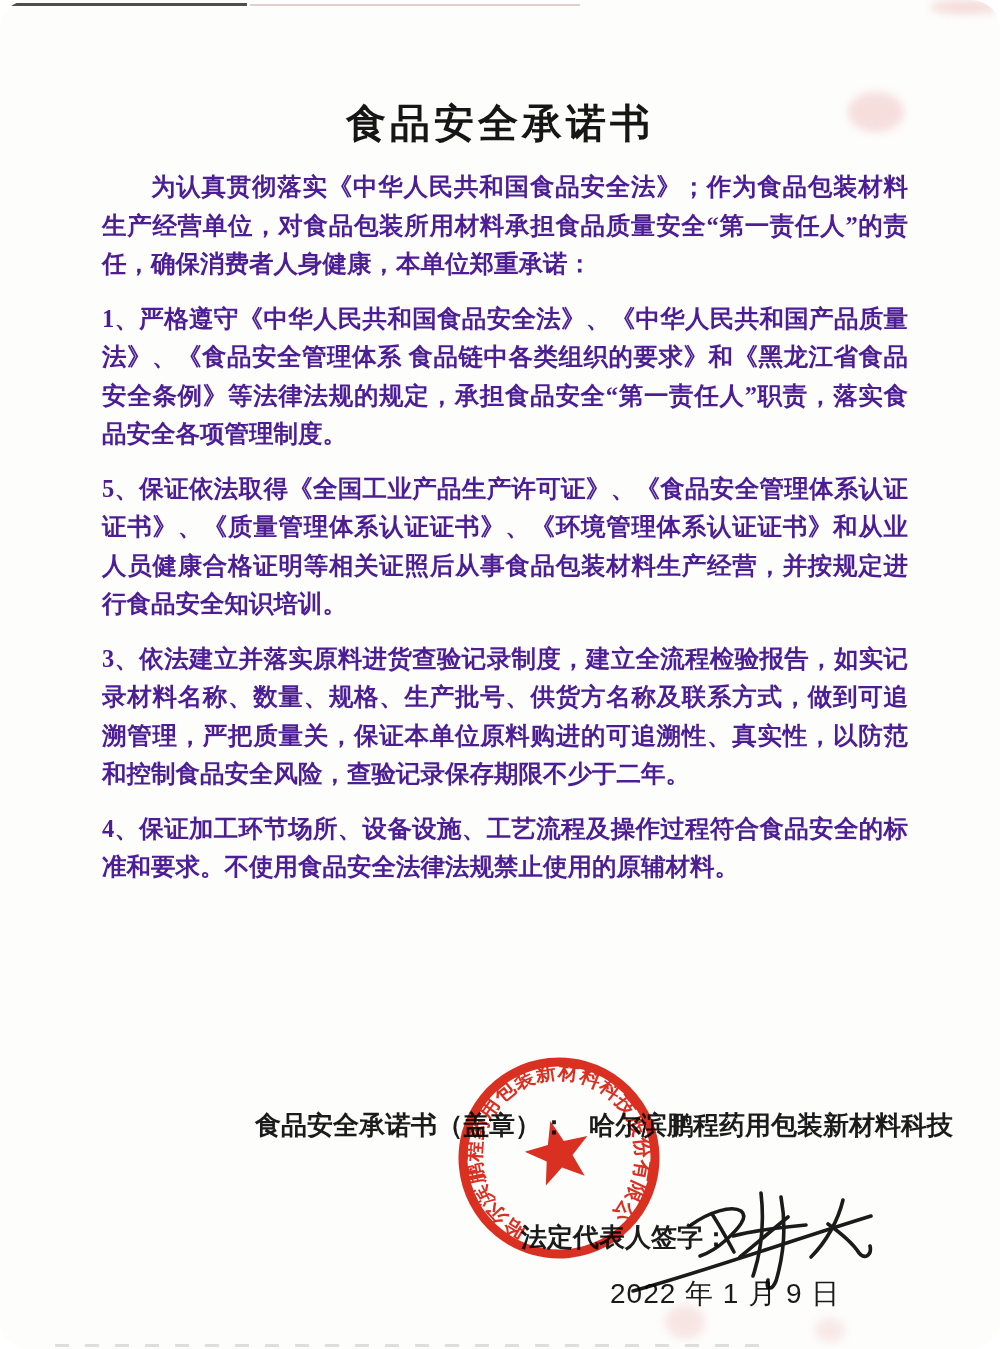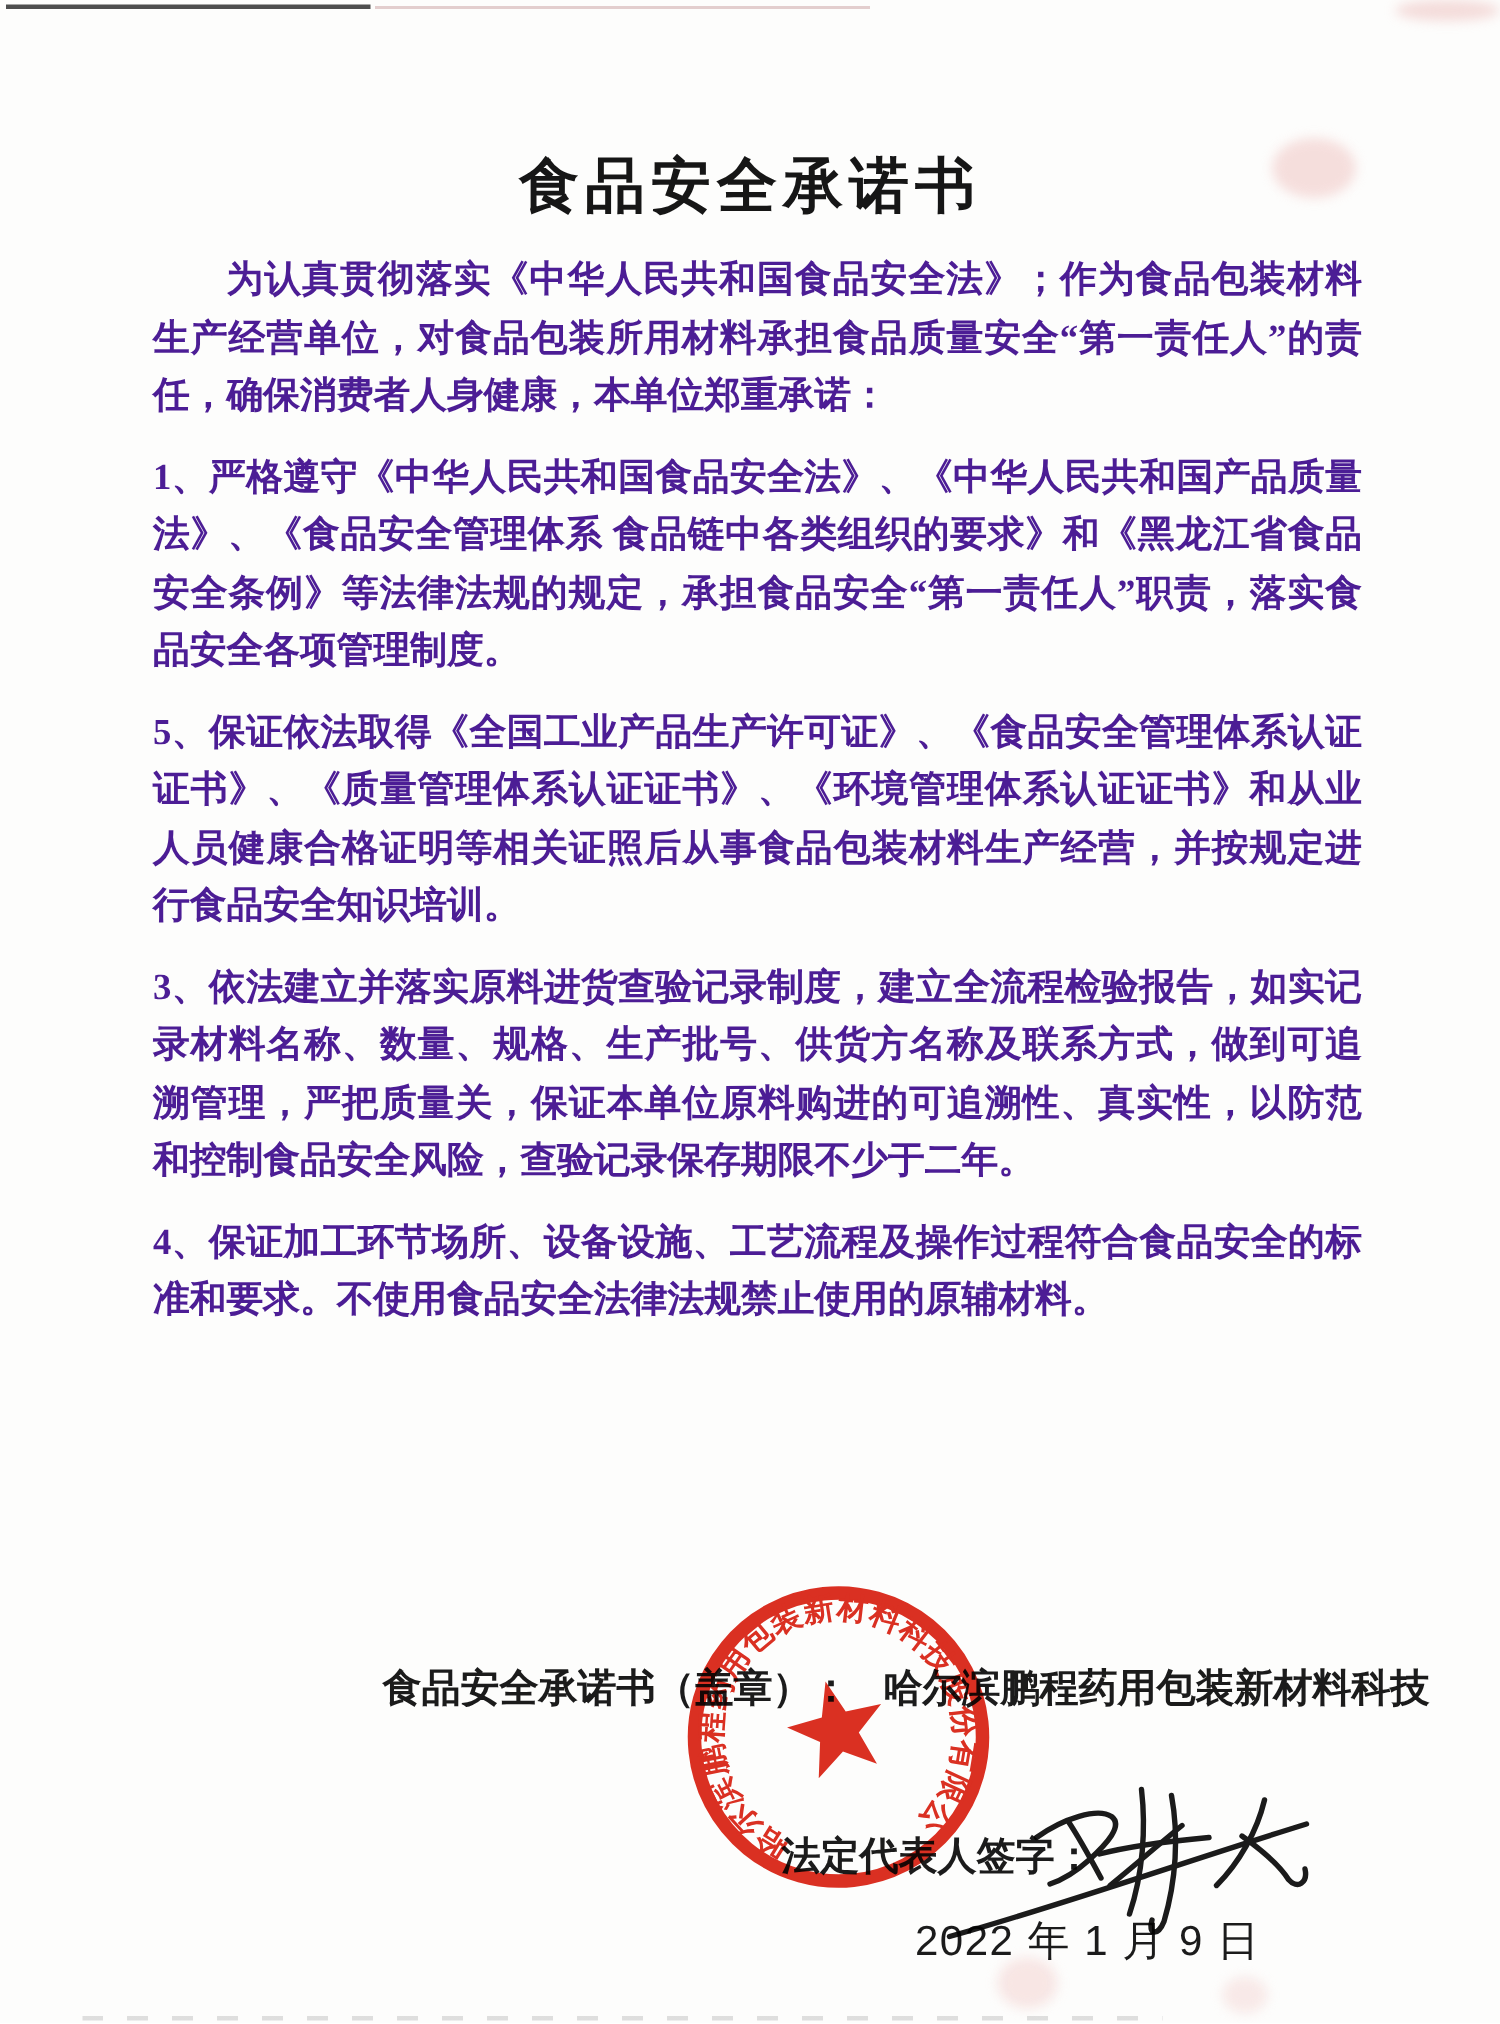--- a/index.html
+++ b/index.html
@@ -6,20 +6,21 @@
   html, body { background: #ffffff; }
   .page {
     position: relative;
     width: 1000px;
     height: 1349px;
     margin: 0 auto;
     background: #fdfdfc;
     overflow: hidden;
     font-family: "Liberation Serif", serif;
     color: #1d1d1d;
+    border-radius: 29px;
   }
   
   .scan-line-top {
     position: absolute; left: 4px; top: 3px; width: 243px; height: 3px;
     background: #2f2f2f; opacity: .85;
   }
   .scan-line-top2 {
     position: absolute; left: 250px; top: 4px; width: 330px; height: 2px;
     background: #caa0a0; opacity: .5;
   }

